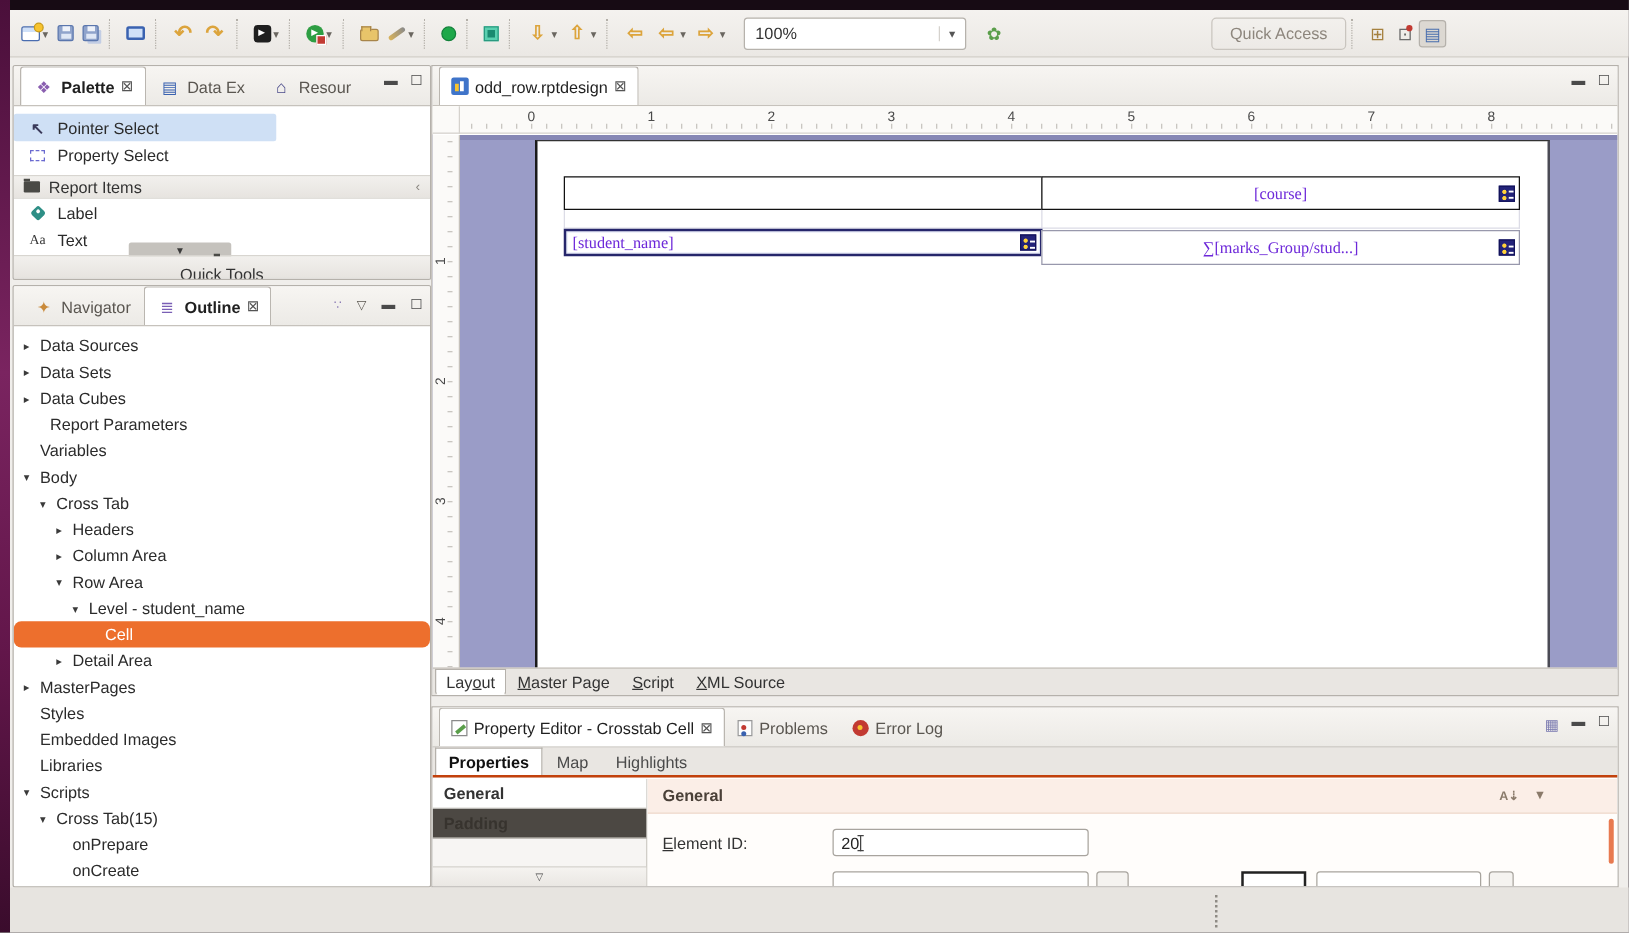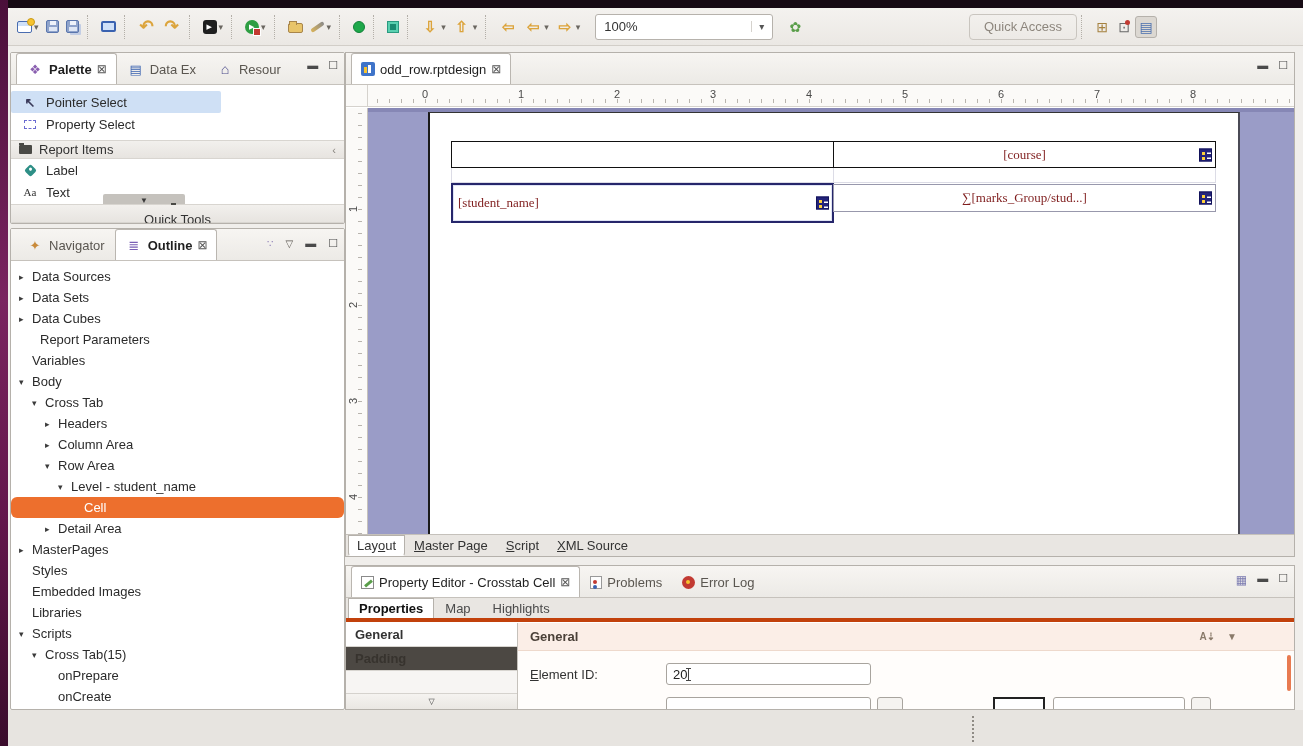--- a/index.html
+++ b/index.html
@@ -122,29 +122,29 @@
 
   .canvas { position:absolute; left:0; top:55px; width:100%; height:428px; background:#9a9cc7; overflow:hidden; }
   .vruler { position:absolute; left:0; top:0; width:22px; height:100%; background:#fbfaf8; border-right:1px solid #c5c1bb;
     background-image:repeating-linear-gradient(180deg,#b8b4ae 0 1px,transparent 1px 12px);
     background-size:4px auto; background-repeat:repeat-y; background-position:12px 5px; }
   .vnum { position:absolute; left:4px; font-size:11px; color:#4a4a4a; transform:rotate(-90deg); }
   .canvas-top-shade { position:absolute; left:22px; top:0; right:0; height:4px; background:#8687b5; }
   .page { position:absolute; left:82px; top:4px; width:812px; bottom:0; background:#fff;
     border-left:2px solid #1a1a1a; border-right:2px solid #4a4a55; border-top:1px solid #333; }
 
-  .crosstab { position:absolute; left:21px; top:28px; width:766px; font-family:"Liberation Serif",serif; font-size:13px; color:#7f1d1d; }
+  .crosstab { position:absolute; left:21px; top:28px; width:766px; font-family:"Liberation Serif",serif; font-size:13px; color:#6d28d9; }
   .xrow { display:flex; }
   .xcell { position:relative; background:#fff; }
   .c-blank1 { width:383px; height:27px; border:1px solid #111; }
   .c-course { width:383px; height:27px; border:1px solid #111; margin-left:-1px;
     display:flex; align-items:center; justify-content:center; }
   .c-gap { width:383px; height:15px; border:1px solid #dcdce6; border-top:none; }
   .c-gap2 { width:383px; height:15px; border:1px solid #dcdce6; border-top:none; margin-left:-1px; }
-  .c-student { width:383px; height:40px; border:2px solid #26266b; box-shadow:inset 0 0 0 1px #dfe4f5;
+  .c-student { width:383px; height:22px; border:2px solid #26266b; box-shadow:inset 0 0 0 1px #dfe4f5;
     display:flex; align-items:center; padding-left:5px; }
   .c-measure { width:383px; height:28px; border:1px solid #9898ac; margin-left:-1px; margin-top:1px;
     display:flex; align-items:center; justify-content:center; }
   .bind-ic { position:absolute; right:3px; top:50%; transform:translateY(-50%); width:13px; height:13px;
     background:#23237a; border:1px solid #12125a;
     background-image:radial-gradient(circle at 3.5px 4px,#ffd23a 1.4px,transparent 2px),
       radial-gradient(circle at 3.5px 9px,#ffd23a 1.4px,transparent 2px),
       linear-gradient(#fff,#fff),linear-gradient(#fff,#fff);
     background-size:100% 100%,100% 100%,4px 1.5px,4px 1.5px;
     background-position:0 0,0 0,7px 3.5px,7px 8.5px; background-repeat:no-repeat; }
@@ -157,21 +157,21 @@
   
   .prop-panel { position:absolute; left:337px; top:557px; width:950px; height:145px;
     background:#fff; border:1px solid #b5b1ab; overflow:hidden; }
   .ic-propedit { width:13px; height:13px; background:#fff; border:1px solid #8a8a8a; position:relative; flex:none; }
   .ic-propedit::after { content:""; position:absolute; left:2px; top:5px; width:9px; height:3px; background:#5a9e4a; transform:rotate(-40deg); }
   .ic-problems { width:12px; height:13px; background:#fdfdfd; border:1px solid #999; position:relative; flex:none; }
   .ic-problems::after { content:""; position:absolute; left:2px; top:3px; width:4px; height:4px; background:#c23a32; border-radius:50%; box-shadow:0 5px 0 #3a62b0; }
   .ic-errorlog { width:13px; height:13px; border-radius:50%; background:#c23a32; position:relative; flex:none; }
   .ic-errorlog::after { content:""; position:absolute; left:4px; top:4px; width:4px; height:4px; background:#f7c32e; border-radius:50%; }
 
-  .subtabs { display:flex; align-items:stretch; height:24px; background:#e9e6e2; border-bottom:4px solid #c2410c; padding-left:2px; font-size:13px; }
+  .subtabs { display:flex; align-items:stretch; height:24px; background:#e9e6e2; border-bottom:2px solid #c2410c; padding-left:2px; font-size:13px; }
   .stab { display:flex; align-items:center; padding:0 10px; color:#4a4a4a; border:1px solid transparent; border-bottom:none; }
   .stab.active { background:#fff; border-color:#b5b1ab; color:#111; font-weight:bold; }
 
   .pe-body { position:absolute; left:0; top:57px; right:0; bottom:0; display:flex; overflow:hidden; }
   .pe-cats { width:172px; flex:none; background:#f7f5f3; border-right:1px solid #c5c1bb; display:flex; flex-direction:column; }
   .cat-row { height:24px; display:flex; align-items:center; padding-left:9px; font-size:13px; color:#333;
     background:#fff; border-bottom:1px solid #d8d5d0; font-weight:bold; }
   .cat-row.dark { background:#4c4843; color:#37332e; }
   .cat-scroll { margin-top:auto; height:16px; background:linear-gradient(#f5f3f0,#eae7e3); border-top:1px solid #d5d2cd;
     display:flex; align-items:center; justify-content:center; font-size:8px; color:#444; }

